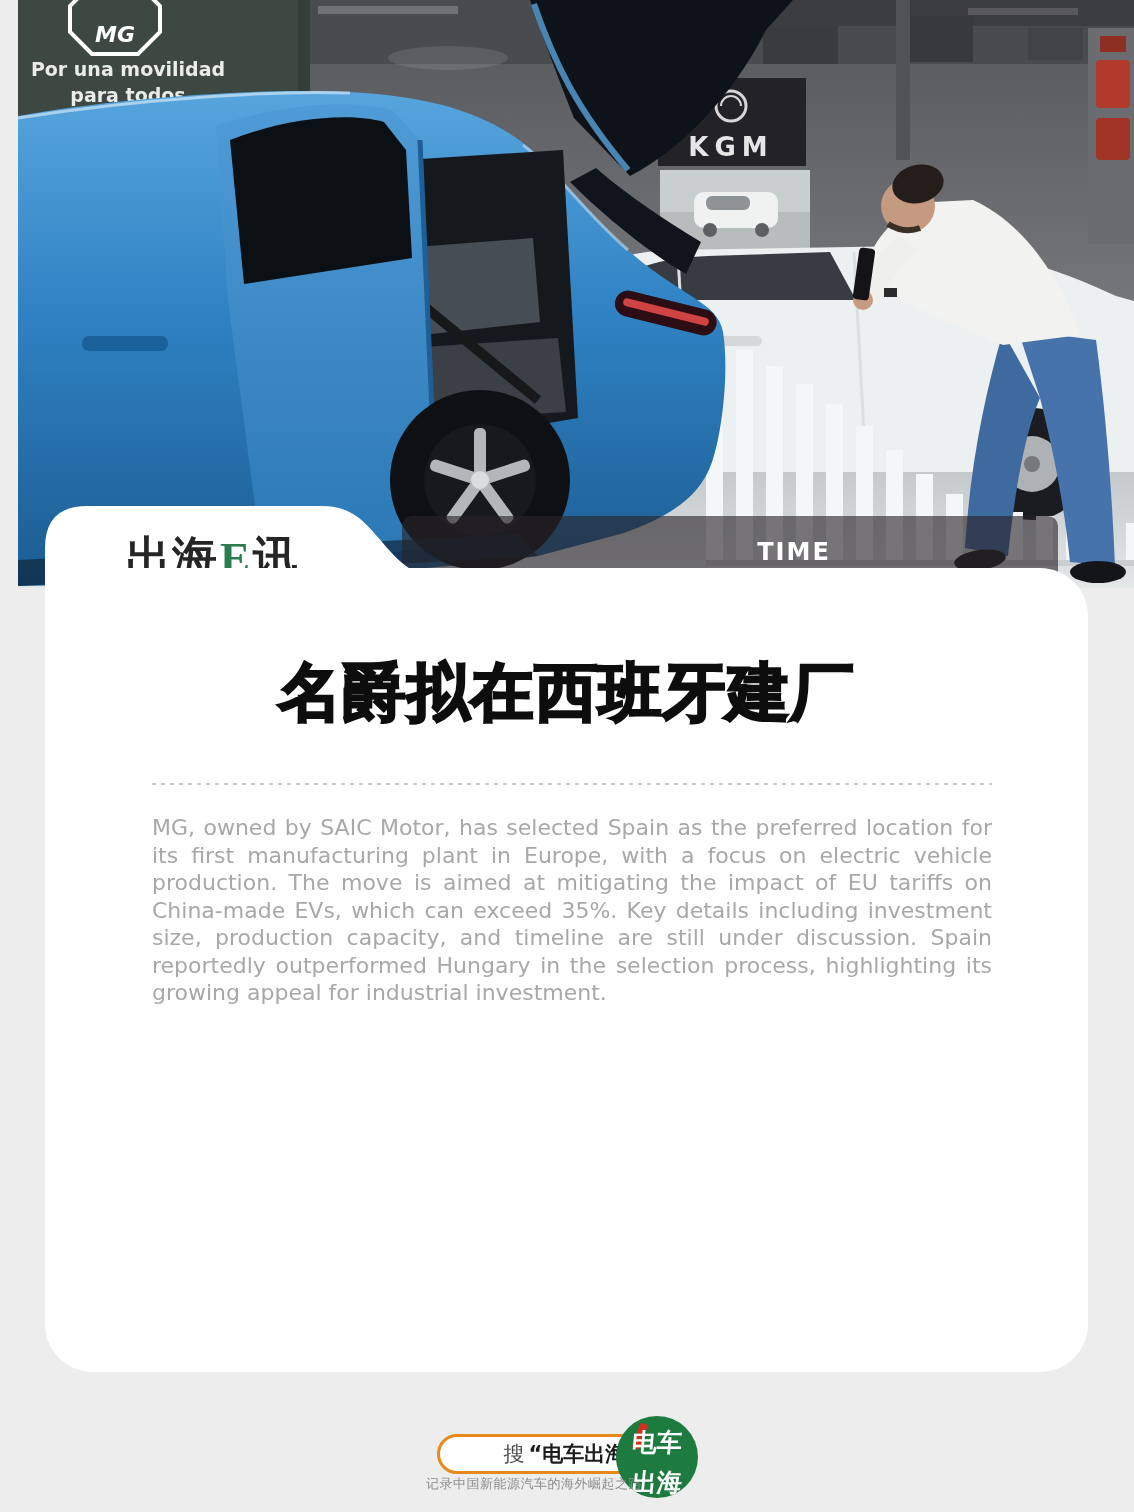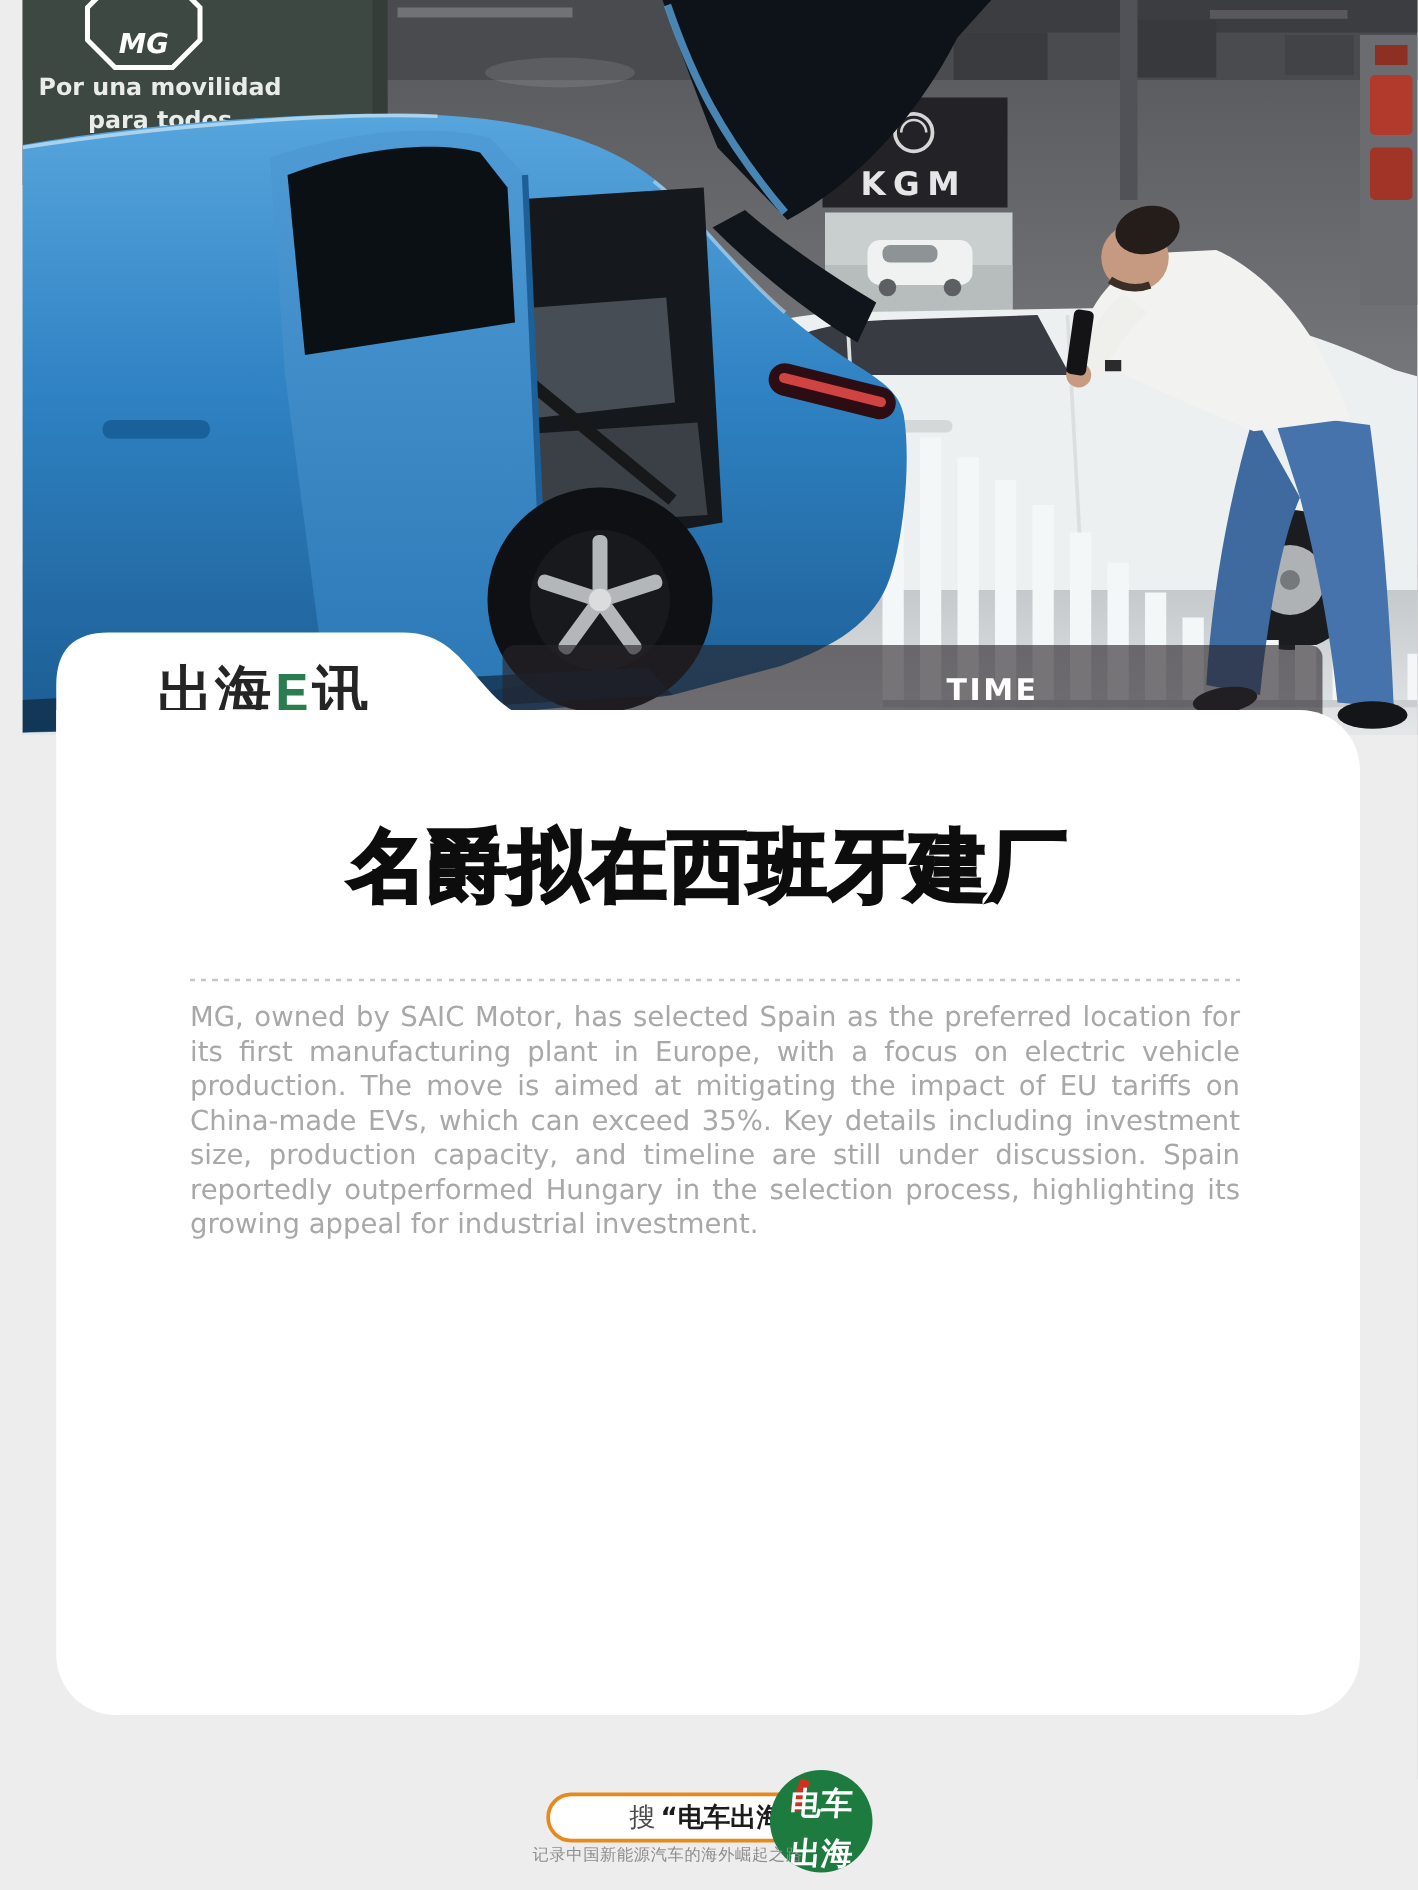--- a/index.html
+++ b/index.html
@@ -5,33 +5,33 @@
   html,body{margin:0;padding:0;background:#dcdcdc;}
   .page{position:relative;width:1134px;height:1512px;margin:0 auto;background:#ededed;
         overflow:hidden;font-family:"DejaVu Sans","Liberation Sans",sans-serif;}
   
   .photo{position:absolute;left:18px;top:0;width:1134px;height:588px;}
   .photo svg{display:block;width:100%;height:100%;}
   
   .header-shapes{position:absolute;left:0;top:500px;width:1134px;height:88px;}
   .time-label{position:absolute;left:794px;top:534px;transform:translateX(-50%);
         color:#ffffff;font-size:24px;font-weight:bold;letter-spacing:2px;line-height:36px;}
-  .brand-logo{position:absolute;left:126px;top:532px;font-family:Liberation Mono, monospace;
+  .brand-logo{position:absolute;left:126px;top:532px;font-family:Liberation Serif, serif;
         font-size:45px;font-weight:bold;letter-spacing:1px;color:#252525;line-height:52px;}
   .brand-logo .accent{color:#2a7d4e;padding:0 2px;}
   
   .card{position:absolute;left:45px;top:568px;width:1043px;height:804px;background:#ffffff;
         border-radius:0 48px 48px 48px;box-sizing:border-box;}
   .card h1{margin:92px 0 0 0;text-align:center;font-size:63px;line-height:66px;color:#0d0d0d;
         font-weight:900;-webkit-text-stroke:2.4px #0d0d0d;letter-spacing:1px;}
   .divider{margin:57px 96px 0 107px;height:2px;
         background:repeating-linear-gradient(90deg,#c6c6c6 0 4px,transparent 4px 9px);}
   .card p.zh{margin:45px 96px 0 107px;font-size:28px;line-height:42px;color:#161616;
         text-align:justify;text-justify:inter-ideograph;}
-  .card p.en{margin:16px 96px 0 107px;font-size:22px;line-height:27.5px;color:#a8a8a8;
+  .card p.en{margin:29px 96px 0 107px;font-size:22px;line-height:27.5px;color:#a8a8a8;
         text-align:justify;}
   
   .pill{position:absolute;left:437px;top:1434px;width:200px;height:34px;line-height:34px;
         background:#ffffff;border:3.5px solid #e8891c;border-radius:20px;text-align:right;
         font-size:21px;color:#222222;white-space:nowrap;}
   .pill .pre{font-weight:normal;color:#4a4a4a;margin-right:4px;}
   .pill .term{font-weight:bold;color:#1c1c1c;}
   .badge{position:absolute;left:616px;top:1416px;width:82px;height:82px;border-radius:50%;
         background:#1e7b40;overflow:hidden;}
   .badge .bolt{position:absolute;left:20px;top:7px;width:8px;height:26px;background:#d03020;

